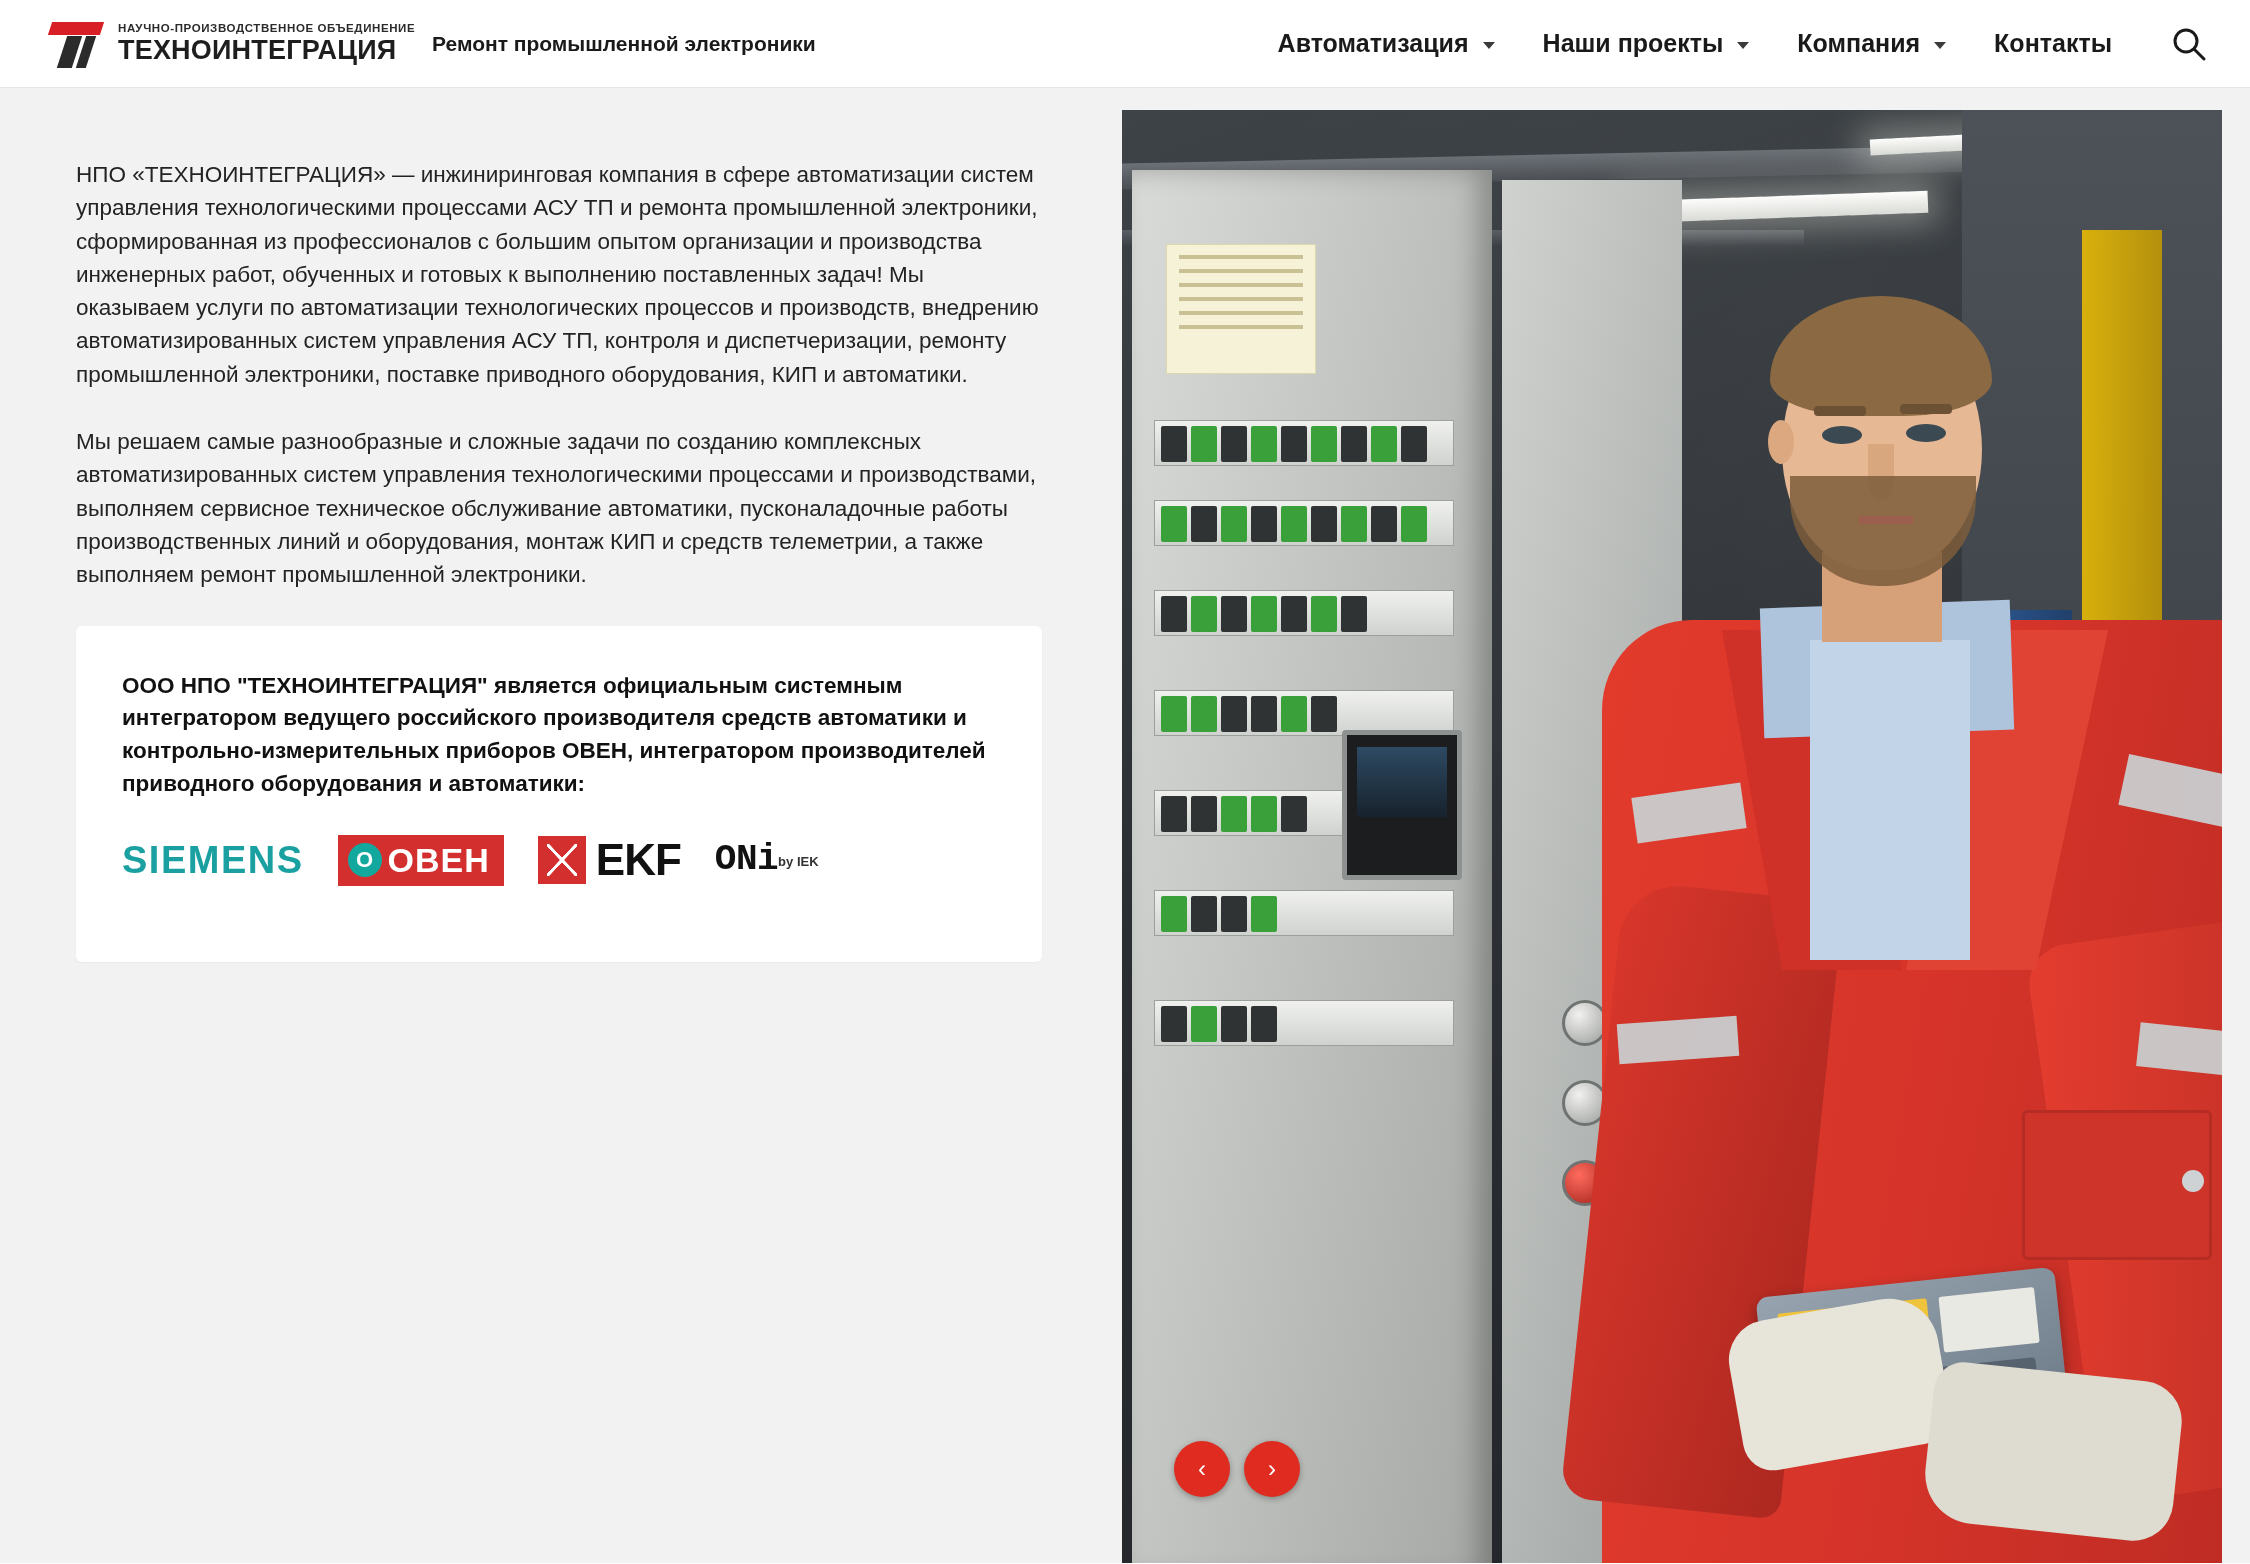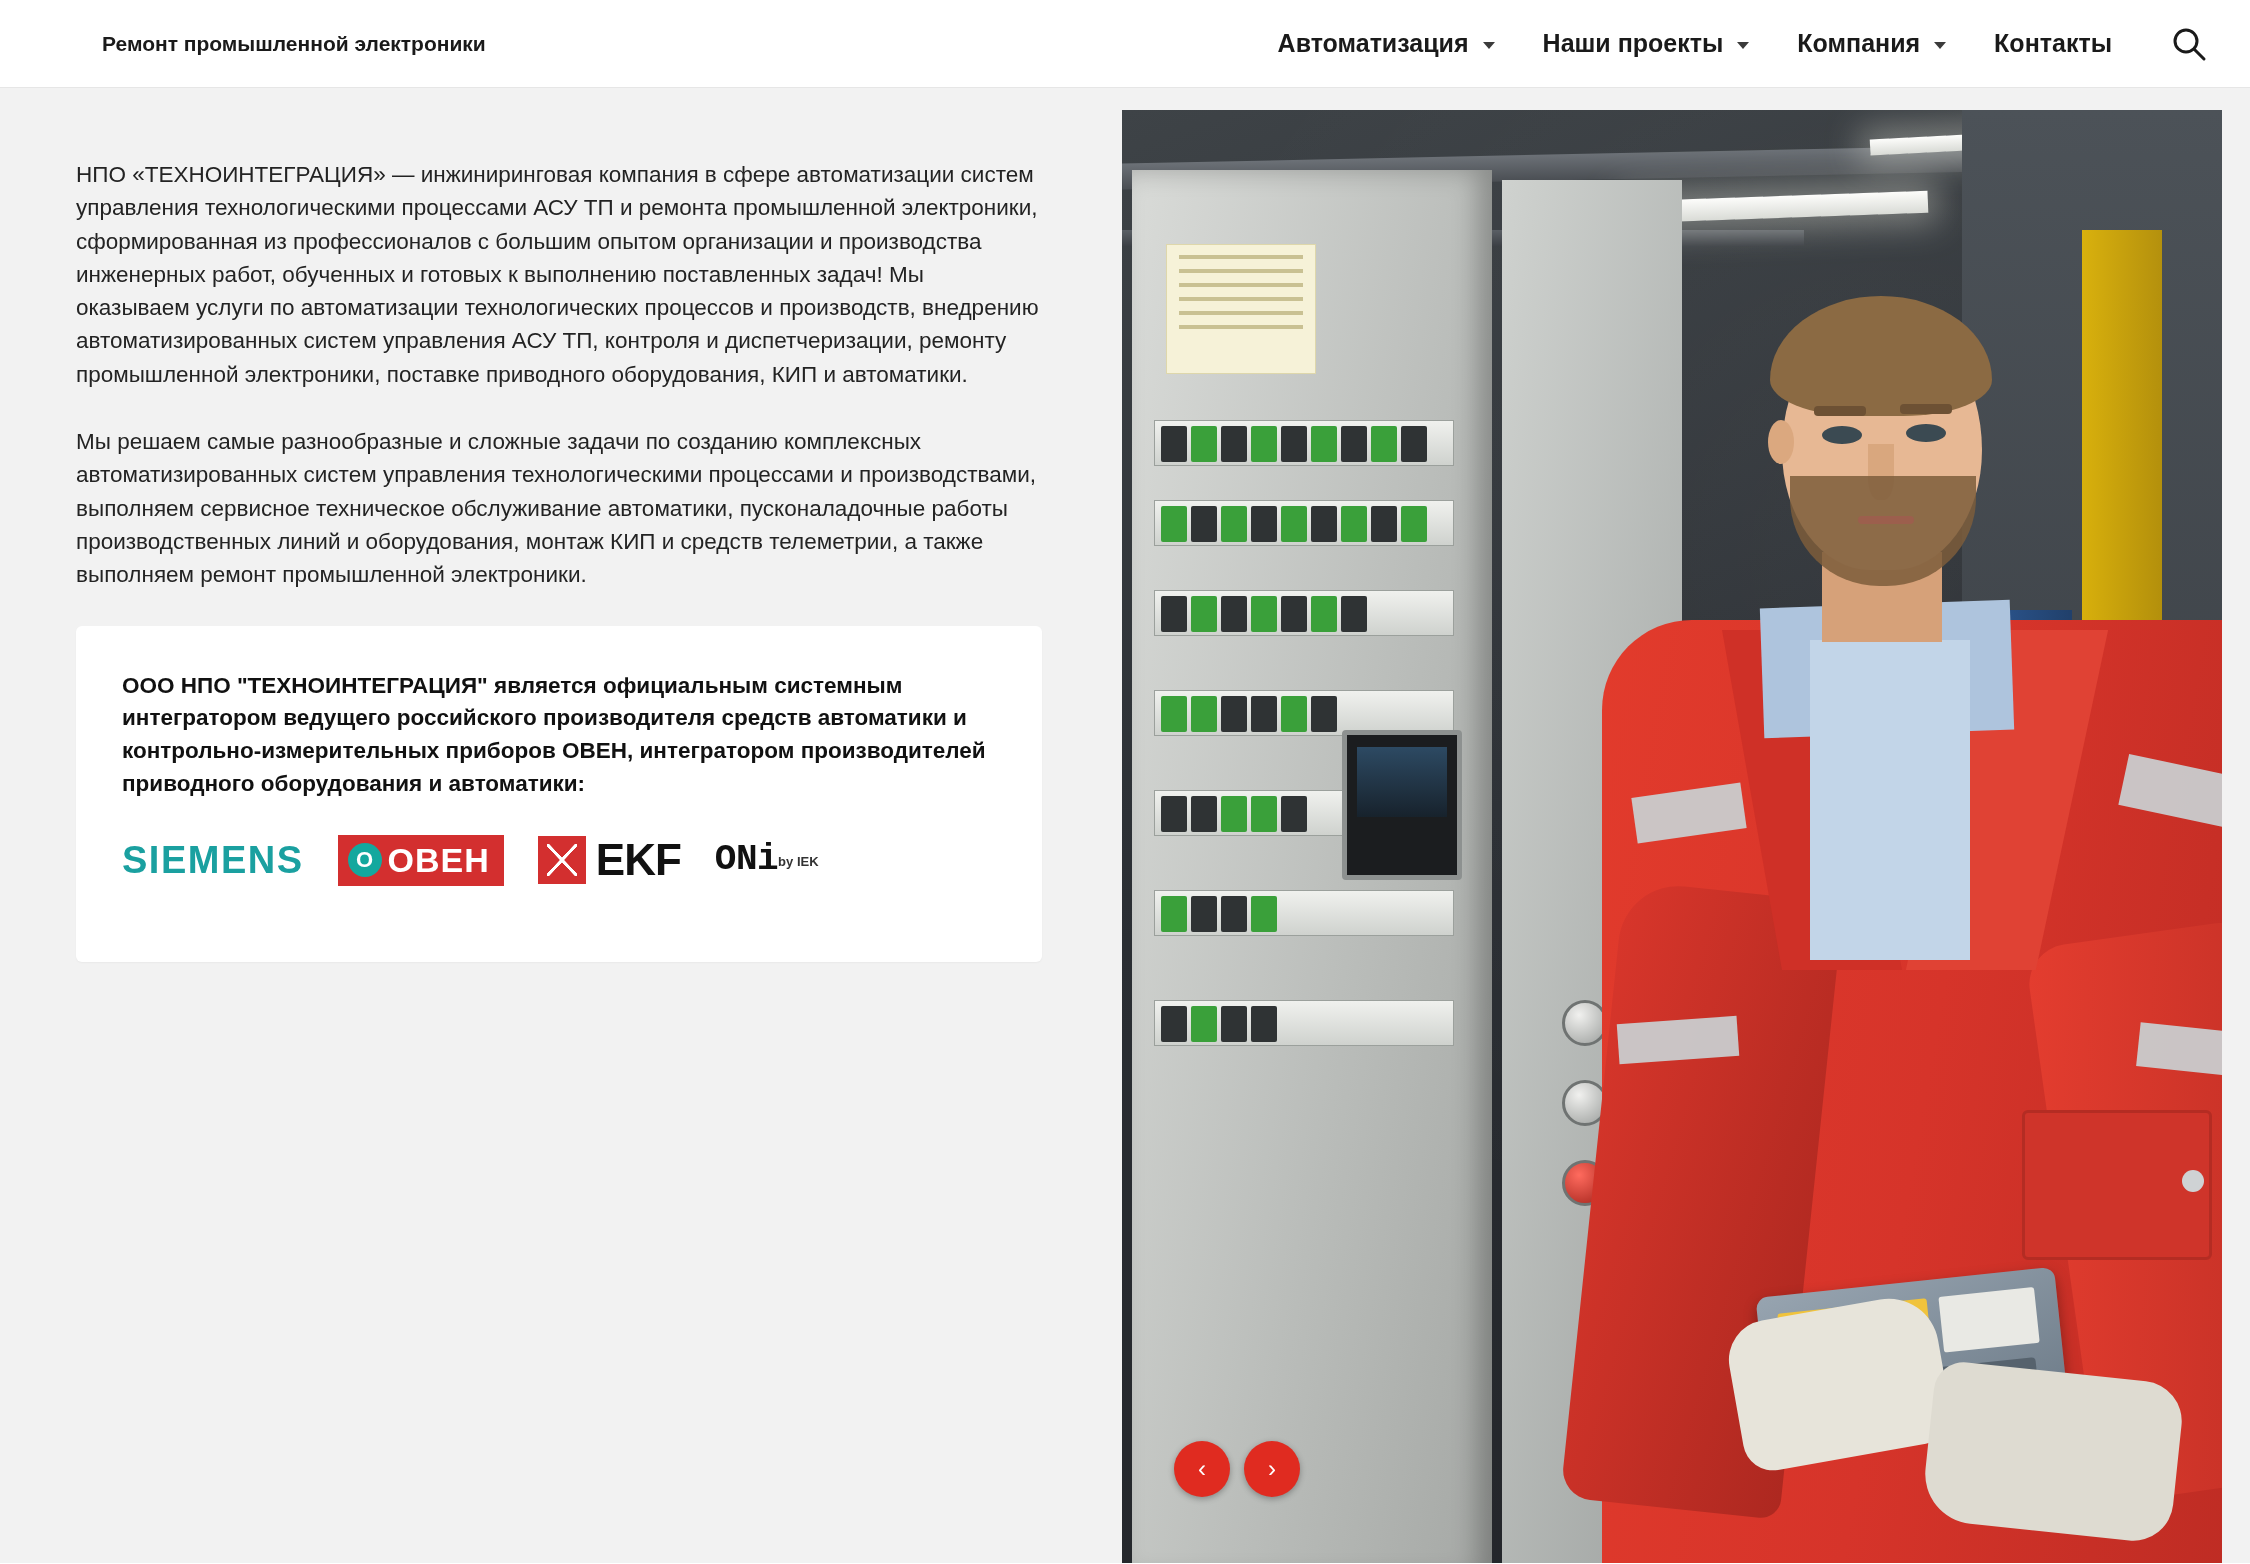--- a/index.html
+++ b/index.html
@@ -518,20 +518,31 @@
     cursor: pointer;
     box-shadow: 0 2px 6px rgba(0,0,0,.3);
     user-select: none;
   }
 </style>
 </head>
 <body>
 
 <div class="header">
 
+  <div class="logo-block">
+    <div class="logo-mark">
+      <div class="bar-red"></div>
+      <div class="bar-dark"></div>
+      <div class="bar-dark2"></div>
+    </div>
+    <div class="logo-text">
+      <div class="logo-top">НАУЧНО-ПРОИЗВОДСТВЕННОЕ ОБЪЕДИНЕНИЕ</div>
+      <div class="logo-main">ТЕХНОИНТЕГРАЦИЯ</div>
+    </div>
+  </div>
 
   <div class="tagline">Ремонт промышленной электроники</div>
 
   <nav class="nav">
     <div class="nav-item">
       <span>Автоматизация</span>
       <span class="chev"></span>
     </div>
     <div class="nav-item">
       <span>Наши проекты</span>

